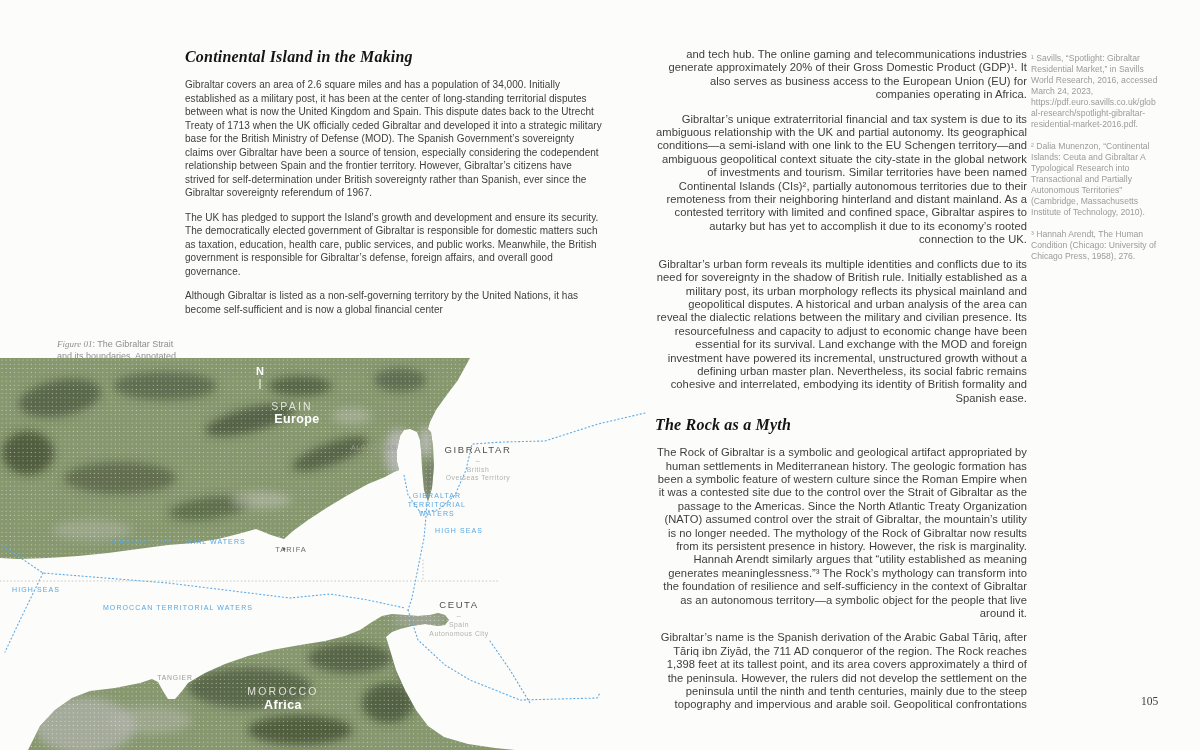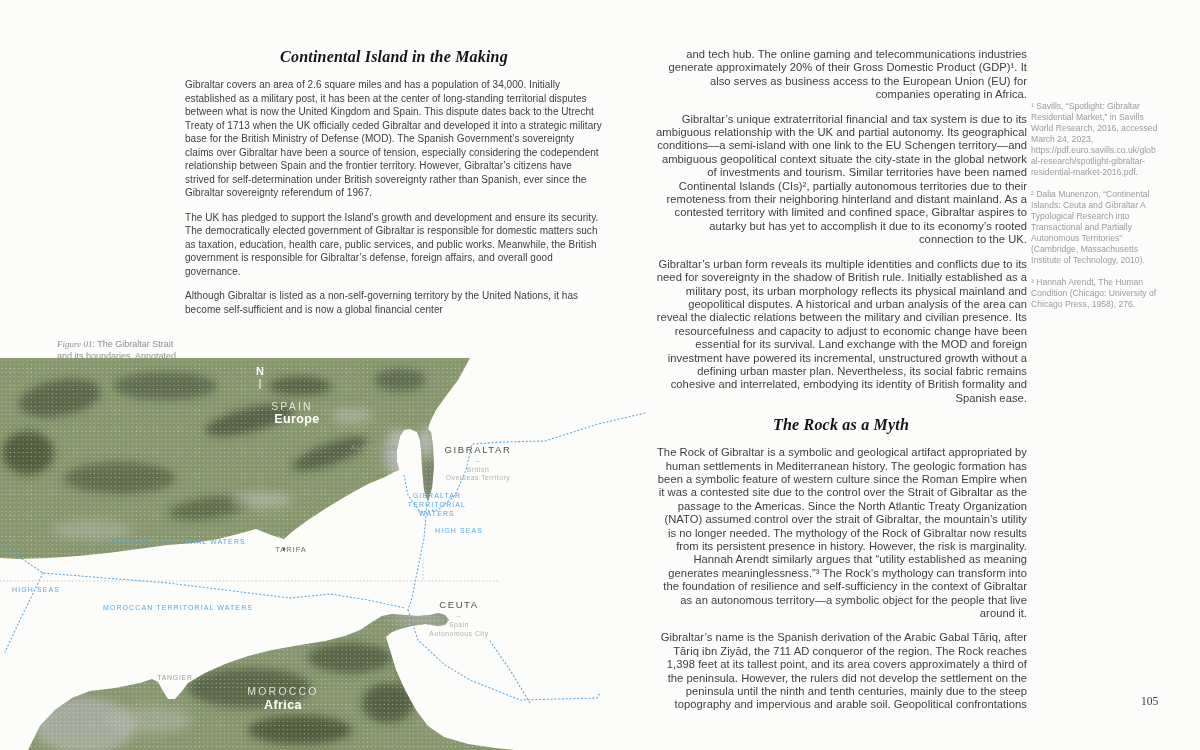--- a/index.html
+++ b/index.html
@@ -8,34 +8,34 @@
     background:#fcfcfb;
     font-family:"Liberation Sans", sans-serif;
   }
   .col{position:absolute;}
   .body-text p{
     font-size:10px;line-height:13.5px;color:#3e3e3e;
     margin:0 0 11px 0;letter-spacing:0.05px;
   }
   .serif-head{
     font-family:"Liberation Serif", serif;font-style:italic;font-weight:700;
-    font-size:16px;color:#151515;margin:0 0 12px 0;letter-spacing:0.2px;text-align:center;
+    font-size:16px;color:#151515;margin:0 0 12px 0;letter-spacing:0.2px;
   }
   .serif-head.mid{}
   #left-column{left:185px;top:48px;width:418px;}
   #right-column{left:655px;top:48px;width:372px;}
   #right-column p{font-size:11.2px;line-height:13.4px;text-align:right;}
   #figure-caption{
     left:57px;top:294px;width:120px;
     font-size:9px;line-height:11.6px;color:#8e8e8e;margin-top:45px;
   }
   #figure-caption .fig{font-family:"Liberation Serif", serif;font-style:italic;}
   #footnote-column{
     left:1031px;top:53px;width:127px;
-    font-size:8.6px;line-height:11px;color:#9b9b9b;margin-top:48px;
+    font-size:8.6px;line-height:11px;color:#9b9b9b;
   }
   #footnote-column p{margin:0 0 11px 0;overflow-wrap:break-word;}
   .pagenum{
     position:absolute;font-family:"Liberation Serif", serif;
     font-size:11.5px;color:#3c3c3c;
   }
   #pagenum-left{left:35px;top:695px;}
   #pagenum-right{left:1141px;top:695px;}
   #map-figure{position:absolute;left:0;top:358px;width:648px;height:392px;}
   

